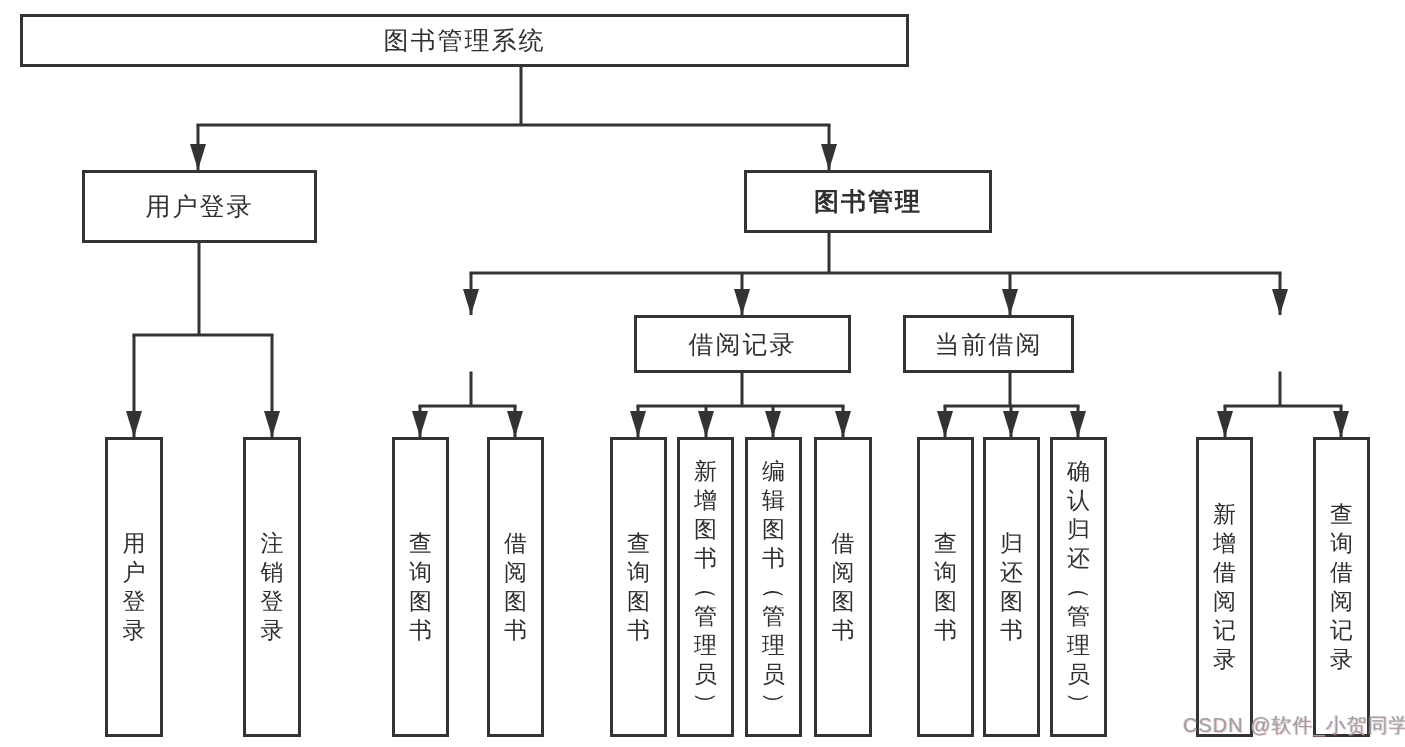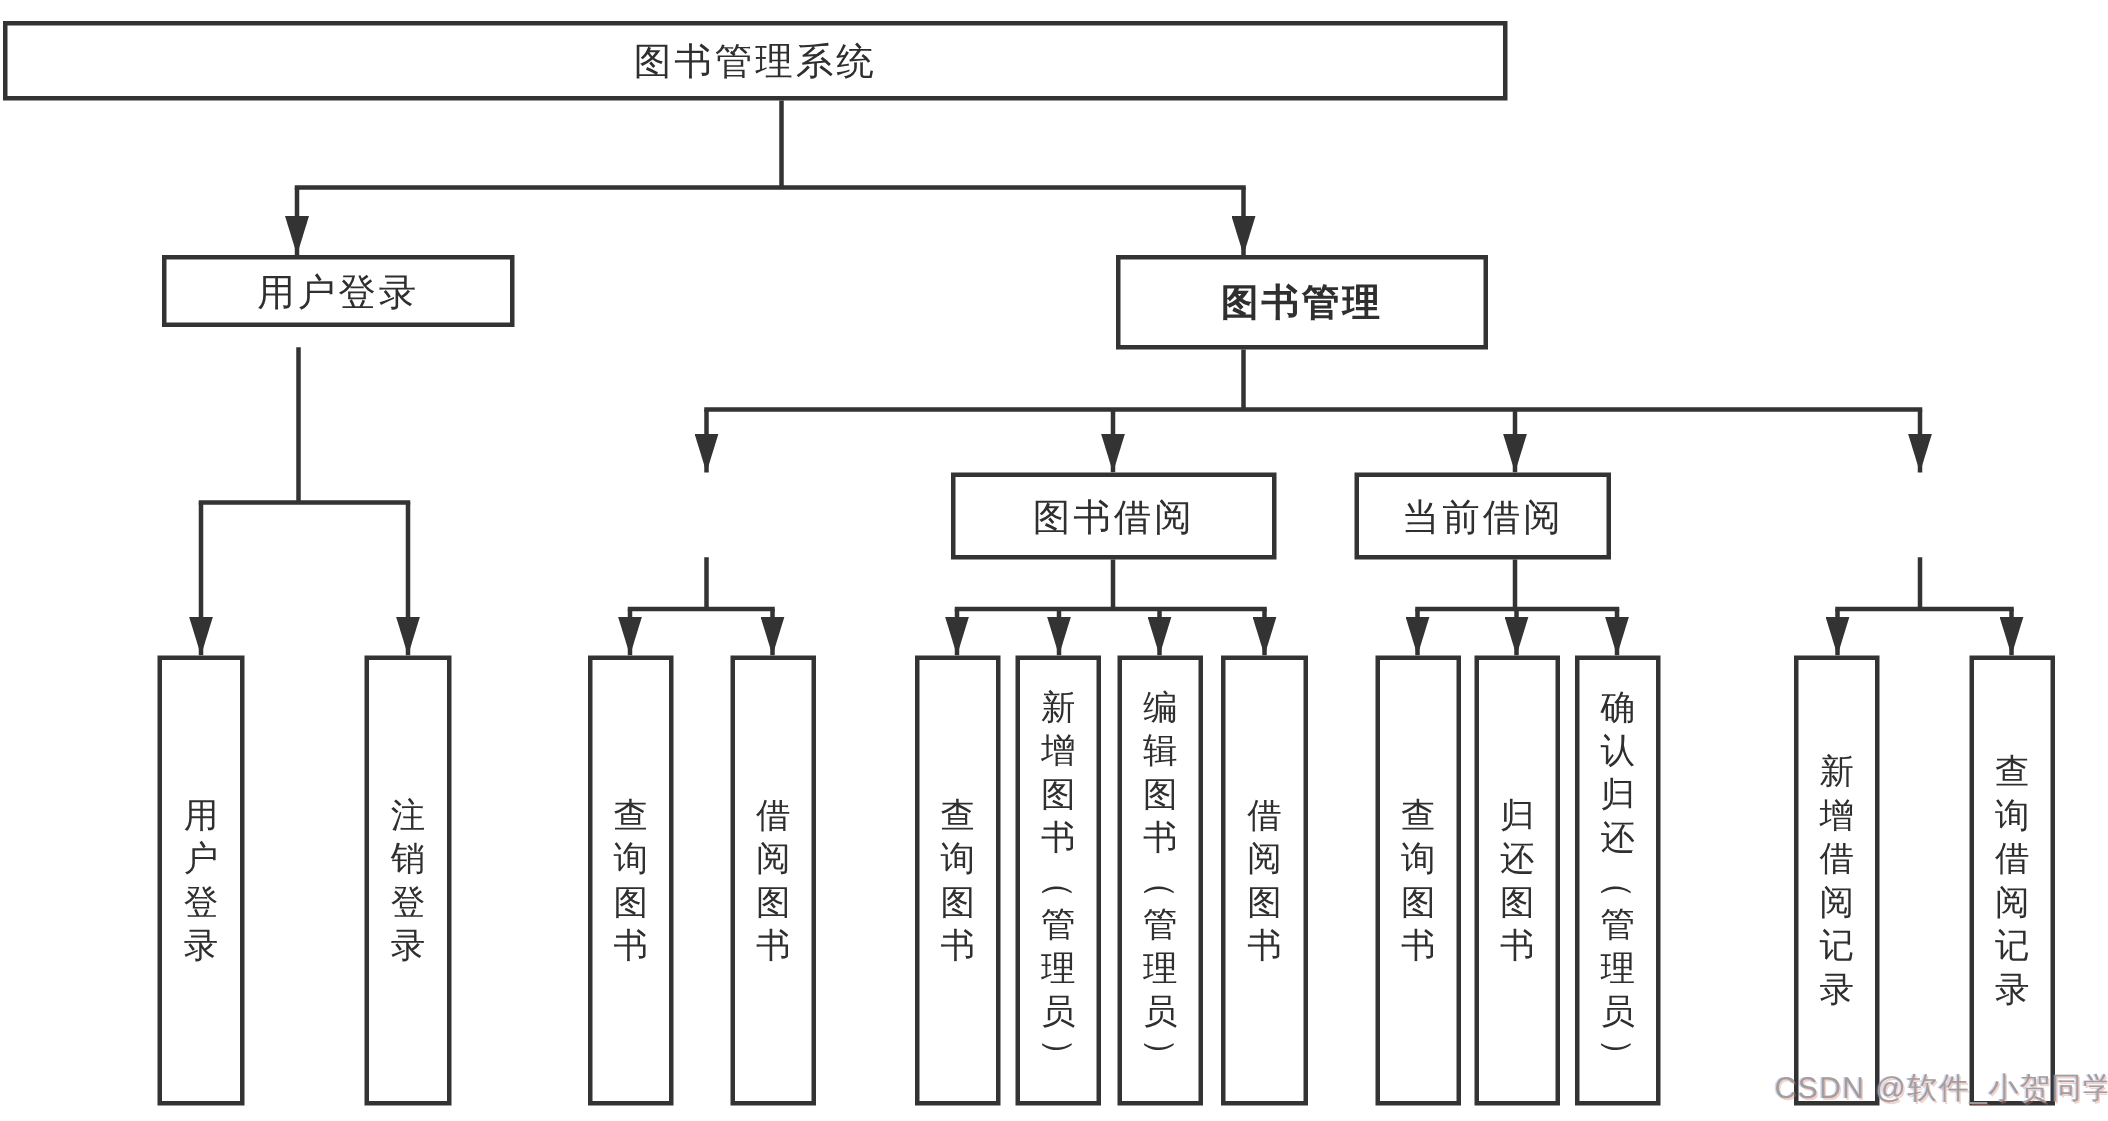--- a/index.html
+++ b/index.html
@@ -100,33 +100,33 @@
       <line x1="773" y1="406" x2="773" y2="437" marker-end="url(#arw)"></line>
       <line x1="843" y1="406" x2="843" y2="437" marker-end="url(#arw)"></line>
       <line x1="945" y1="406" x2="945" y2="437" marker-end="url(#arw)"></line>
       <line x1="1011" y1="406" x2="1011" y2="437" marker-end="url(#arw)"></line>
       <line x1="1078" y1="406" x2="1078" y2="437" marker-end="url(#arw)"></line>
       <line x1="1225" y1="406" x2="1225" y2="437" marker-end="url(#arw)"></line>
       <line x1="1341" y1="406" x2="1341" y2="437" marker-end="url(#arw)"></line>
     </g>
   </svg>
 
-  <div class="node" style="left:2px; top:14px; width:1003px; height:53px;">
+  <div class="node" style="left:20px; top:14px; width:889px; height:53px;">
     <span>图书管理系统</span>
   </div>
 
-  <div class="node" style="left:82px; top:170px; width:235px; height:48px;margin-left:26px;">
+  <div class="node" style="left:82px; top:170px; width:235px; height:73px;">
     <span>用户登录</span>
   </div>
   <div class="node" style="left:744px; top:170px; width:248px; height:63px;font-weight:bold;">
     <span>图书管理</span>
   </div>
 
   <div class="node" style="left:634px; top:315px; width:217px; height:58px;">
-    <span>图书借阅</span>
+    <span>借阅记录</span>
   </div>
   <div class="node" style="left:903px; top:315px; width:171px; height:58px;">
     <span>当前借阅</span>
   </div>
 
   <div class="vnode" style="left:105px;">
     <span class="vtext">
         <span>用</span>
         <span>户</span>
         <span>登</span>

